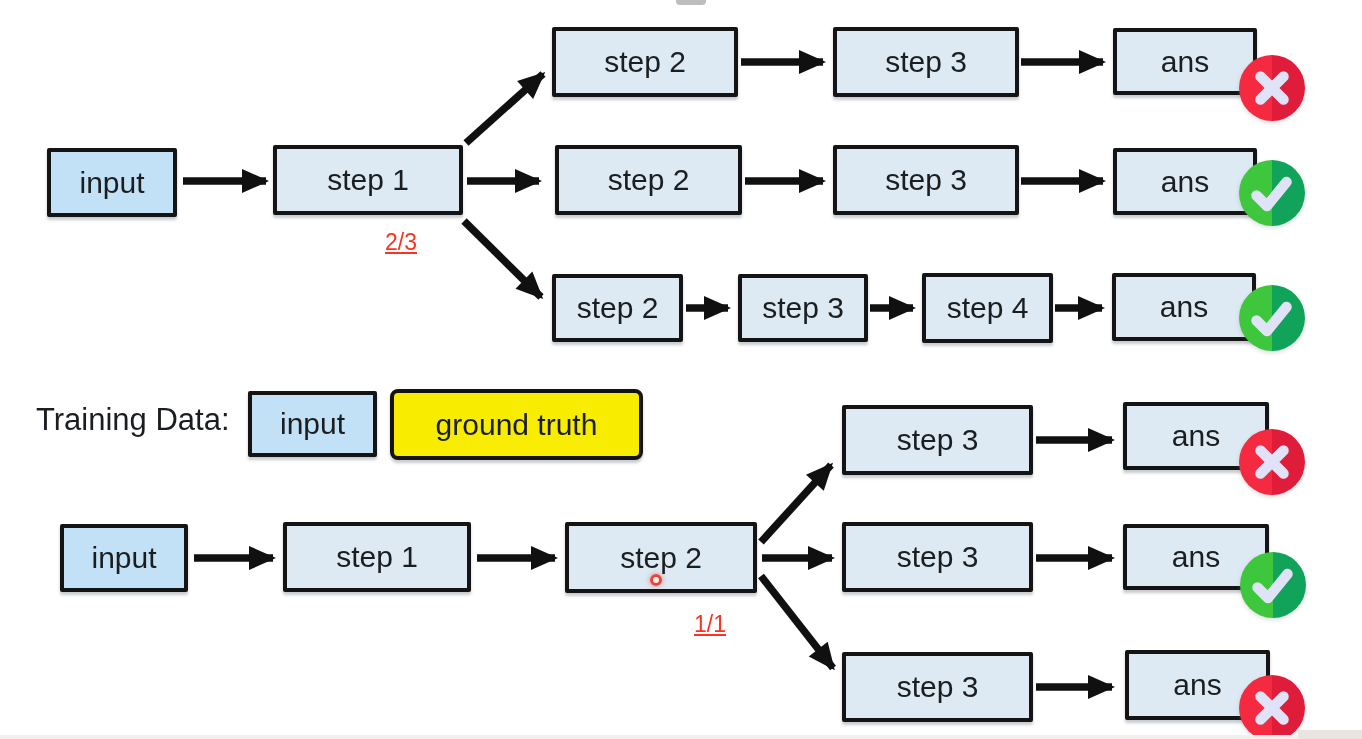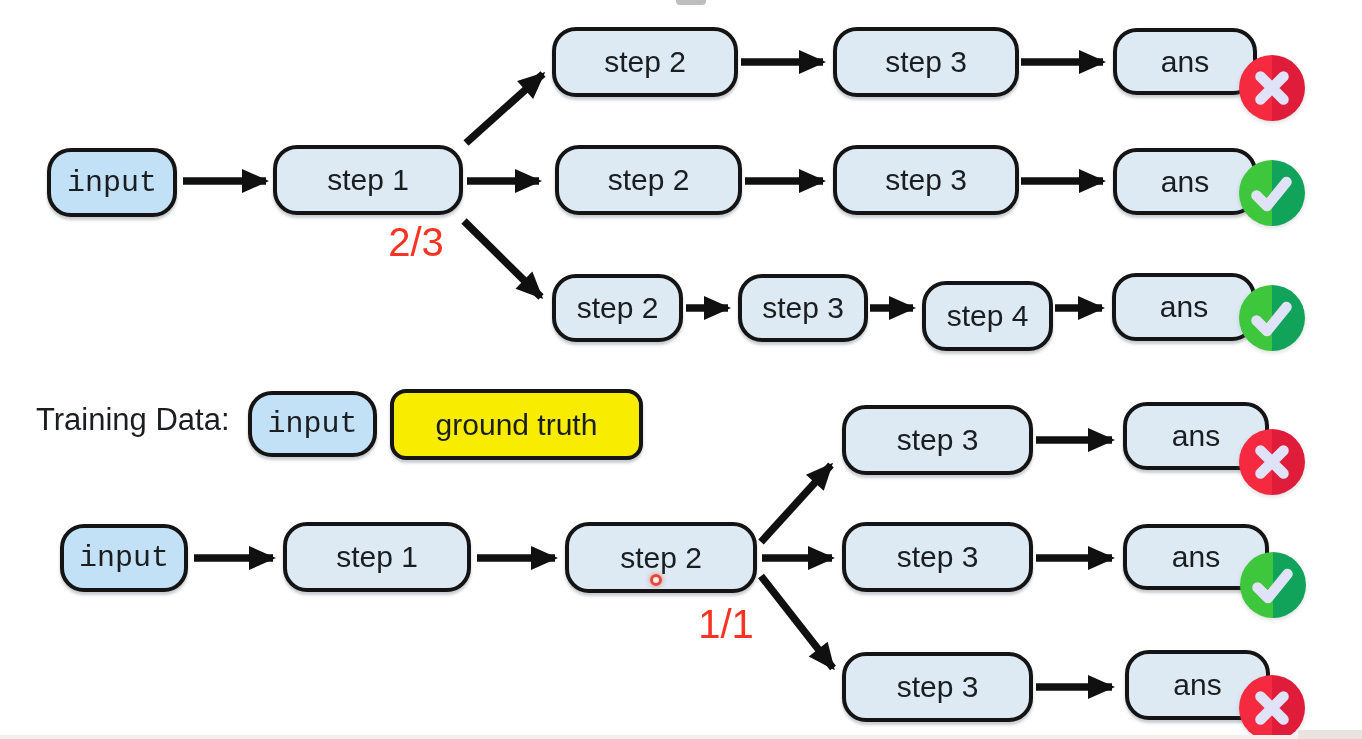--- a/index.html
+++ b/index.html
@@ -8,36 +8,36 @@
     background:var(--background,#ffffff);
     font-family:"Liberation Sans",sans-serif;
   }
   .stage{position:absolute;inset:0;width:1362px;height:739px;}
   svg.arrows{position:absolute;left:0;top:0;pointer-events:none;}
   svg.arrows line{stroke:var(--arrow,#101010);stroke-width:7.5;}
   .ahp{fill:var(--arrow,#101010);}
   .box{
     position:absolute;box-sizing:border-box;
     border:4.5px solid var(--box-border,#141414);
-    border-radius:24px;
+    border-radius:2px;
     background:var(--step-fill,#dde9f3);
     color:var(--text,#1b1e21);
     display:flex;align-items:center;justify-content:center;
     font-size:30px;line-height:1;white-space:nowrap;
     box-shadow:0 3px 3px rgba(95,105,118,.35);
   }
-  .input-box{background:var(--input-fill,#c3e1f6);font-family:Liberation Mono, monospace;}
-  .gt-box{background:var(--ground-truth-fill,#f8ec00);border-radius:16px;}
+  .input-box{background:var(--input-fill,#c3e1f6);}
+  .gt-box{background:var(--ground-truth-fill,#f8ec00);border-radius:8px;}
   .plain-label{
     position:absolute;color:var(--text,#1b1e21);
     font-size:31px;line-height:36px;white-space:nowrap;
   }
   .fraction{
     position:absolute;color:var(--fraction-red,#f93322);
-    font-size:40px;line-height:36px;text-align:center;
+    font-size:23px;line-height:36px;text-decoration:underline;
   }
   .badge{position:absolute;width:66px;height:66px;filter:drop-shadow(0 2px 2px rgba(120,120,130,.25));}
   .badge svg{display:block;}
   .cross-l{fill:var(--cross-left,#f5293f);}
   .cross-r{fill:var(--cross-right,#df1d3a);}
   .check-l{fill:var(--check-left,#3ec63d);}
   .check-r{fill:var(--check-right,#12a35b);}
   .mark{stroke:var(--mark,#e0e3f8);stroke-width:10.5;fill:none;stroke-linecap:round;stroke-linejoin:round;}
   .laser-dot{
     position:absolute;width:12px;height:12px;border-radius:50%;
@@ -106,21 +106,21 @@
     <span class="badge" style="left:1239px;top:160px;">
       <svg viewBox="0 0 66 66" width="66" height="66">
         <path class="check-l" d="M33 0 A33 33 0 0 0 33 66 Z"></path>
         <path class="check-r" d="M33 0 A33 33 0 0 1 33 66 Z"></path>
         <path class="mark" d="M17.5 35.5 L28 46 L47.5 22"></path>
       </svg>
     </span>
 
     <div class="box" style="left:552px;top:274px;width:131px;height:68px;">step 2</div>
     <div class="box" style="left:738px;top:274px;width:130px;height:68px;">step 3</div>
-    <div class="box" style="left:922px;top:273px;width:131px;height:70px;margin-top:8px;">step 4</div>
+    <div class="box" style="left:922px;top:273px;width:131px;height:70px;">step 4</div>
     <div class="box" style="left:1112px;top:273px;width:144px;height:68px;">ans</div>
     <span class="badge" style="left:1239px;top:285px;">
       <svg viewBox="0 0 66 66" width="66" height="66">
         <path class="check-l" d="M33 0 A33 33 0 0 0 33 66 Z"></path>
         <path class="check-r" d="M33 0 A33 33 0 0 1 33 66 Z"></path>
         <path class="mark" d="M17.5 35.5 L28 46 L47.5 22"></path>
       </svg>
     </span>
   </div>
 

